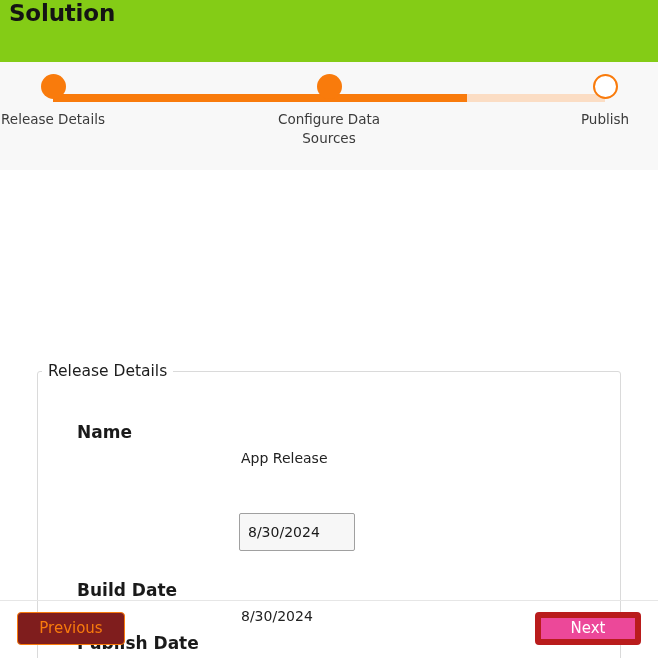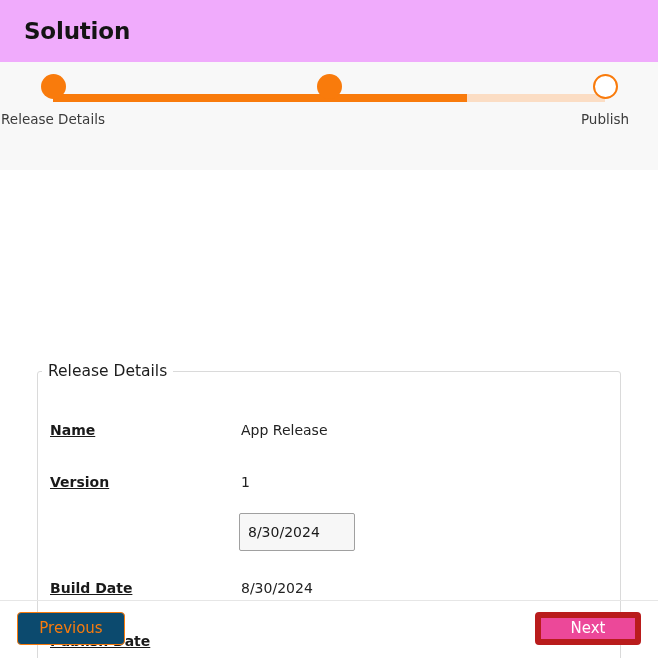--- a/index.html
+++ b/index.html
@@ -11,24 +11,23 @@
     height: 658px;
     background: #ffffff;
     font-family: "DejaVu Sans", "Liberation Sans", sans-serif;
     overflow: hidden;
     position: relative;
   }
 
   
   .app-header {
     height: 62px;
-    background: #f0abfc;
+    background: #84cc16;
     display: flex;
-    align-items: center;
-    padding-left: 24px;
+    padding-left: 9px;
     box-sizing: border-box;
   }
   .app-title {
     font-size: 23px;
     font-weight: bold;
     color: #141414;
     letter-spacing: -0.2px;
   }
 
   
@@ -122,33 +121,33 @@
   }
 
   .field-row {
     position: absolute;
     left: 0;
     width: 100%;
     height: 22px;
   }
   .field-label {
     position: absolute;
-    left: 12px;
-    font-size: 14px;
+    left: 39px;
+    font-size: 17px;
     font-weight: 600;
     color: #1a1a1a;
     white-space: nowrap;
-    text-decoration: underline;
   }
   .field-value {
     position: absolute;
     left: 203px;
     font-size: 14px;
     color: #222222;
     white-space: nowrap;
+    margin-top: 28px;
   }
   .date-input {
     position: absolute;
     left: 201px;
     top: -14px;
     width: 116px;
     height: 38px;
     background: #f7f7f7;
     border: 1px solid #a0a0a0;
     border-radius: 2px;
@@ -180,21 +179,21 @@
     line-height: 1;
     display: flex;
     align-items: center;
     justify-content: center;
   }
   .btn-previous {
     left: 17px;
     top: 612px;
     width: 108px;
     height: 33px;
-    background: #0c4a6e;
+    background: #7f1d1d;
     border: 1px solid #f97b0c;
     color: #f97b0c;
   }
   .btn-next {
     left: 535px;
     top: 612px;
     width: 106px;
     height: 33px;
     background: #ec4899;
     border: 6px solid #b91c1c;
@@ -221,20 +220,21 @@
         <div class="dot filled"></div>
       </div>
       <div class="step-label">Release Details</div>
     </div>
 
 
     <div class="step" style="left:329px;">
       <div class="dot-wrap">
         <div class="dot filled"></div>
       </div>
+      <div class="step-label">Configure Data Sources</div>
     </div>
 
 
     <div class="step" style="left:605px;">
       <div class="dot-wrap">
         <div class="dot hollow"></div>
       </div>
       <div class="step-label">Publish</div>
     </div>
 
@@ -244,24 +244,20 @@
 <div class="main">
 
   <fieldset class="panel" id="release-details-panel">
     <legend>Release Details</legend>
 
     <div class="field-row" style="top:42px;">
       <span class="field-label">Name</span>
       <span class="field-value">App Release</span>
     </div>
 
-    <div class="field-row" style="top:94px;">
-      <span class="field-label">Version</span>
-      <span class="field-value">1</span>
-    </div>
 
     <div class="field-row" style="top:147px;">
       <input class="date-input" type="text" value="8/30/2024" style="">
     </div>
 
     <div class="field-row" style="top:200px;">
       <span class="field-label">Build Date</span>
       <span class="field-value">8/30/2024</span>
     </div>
 

